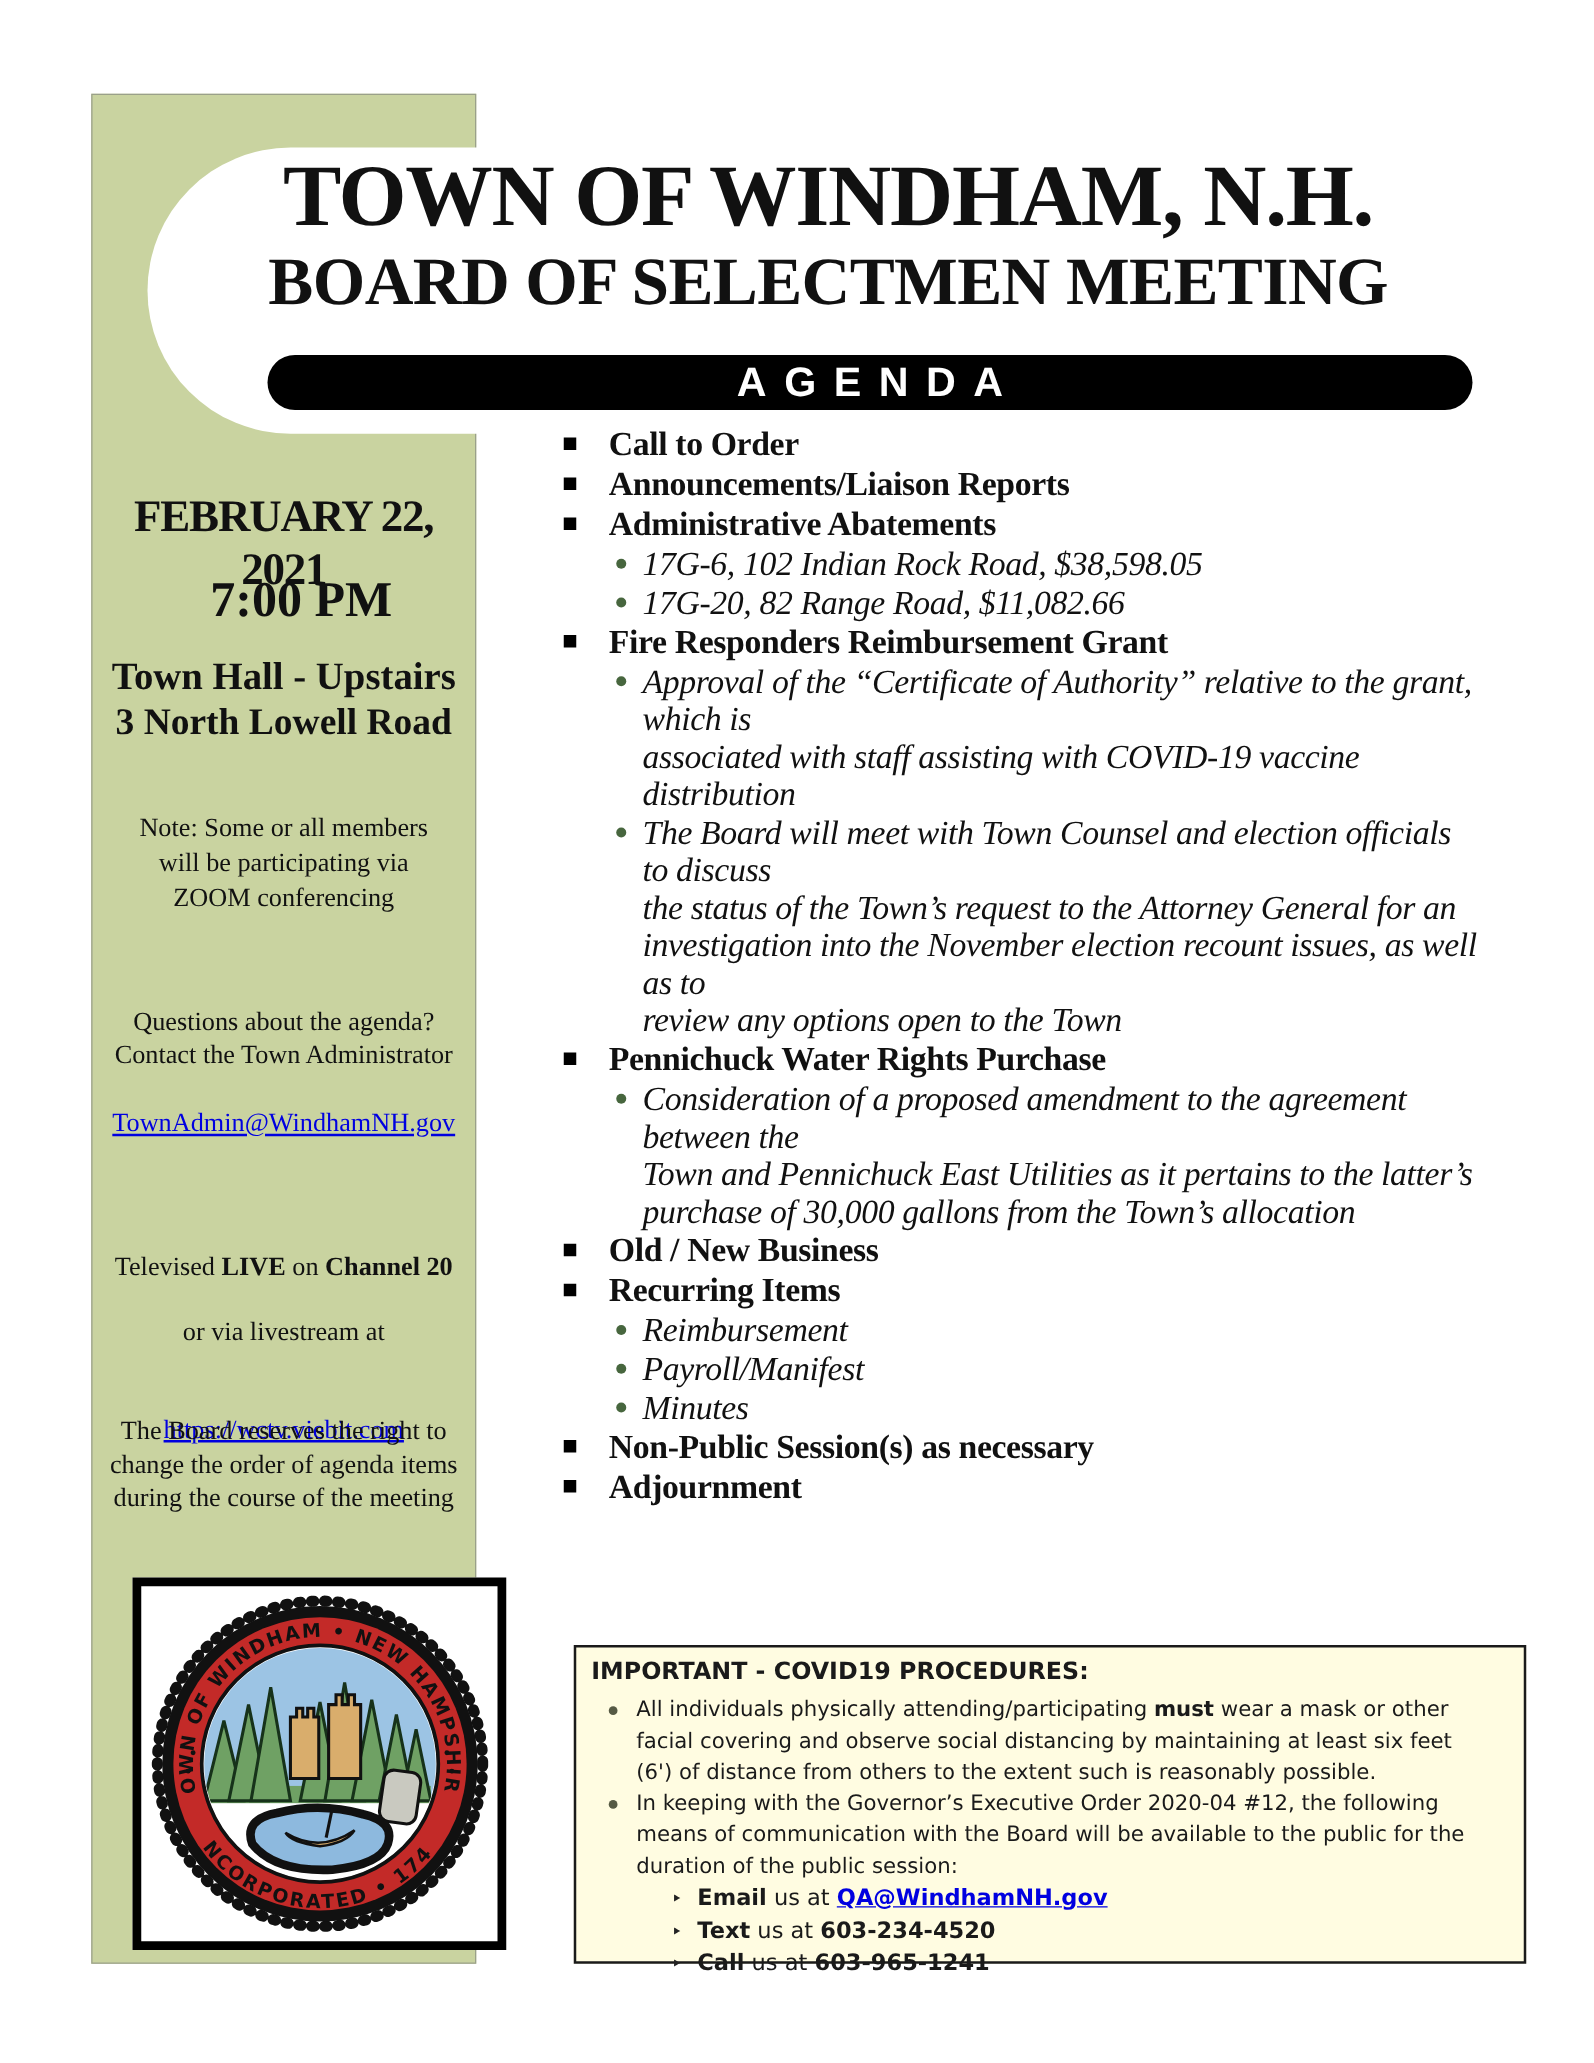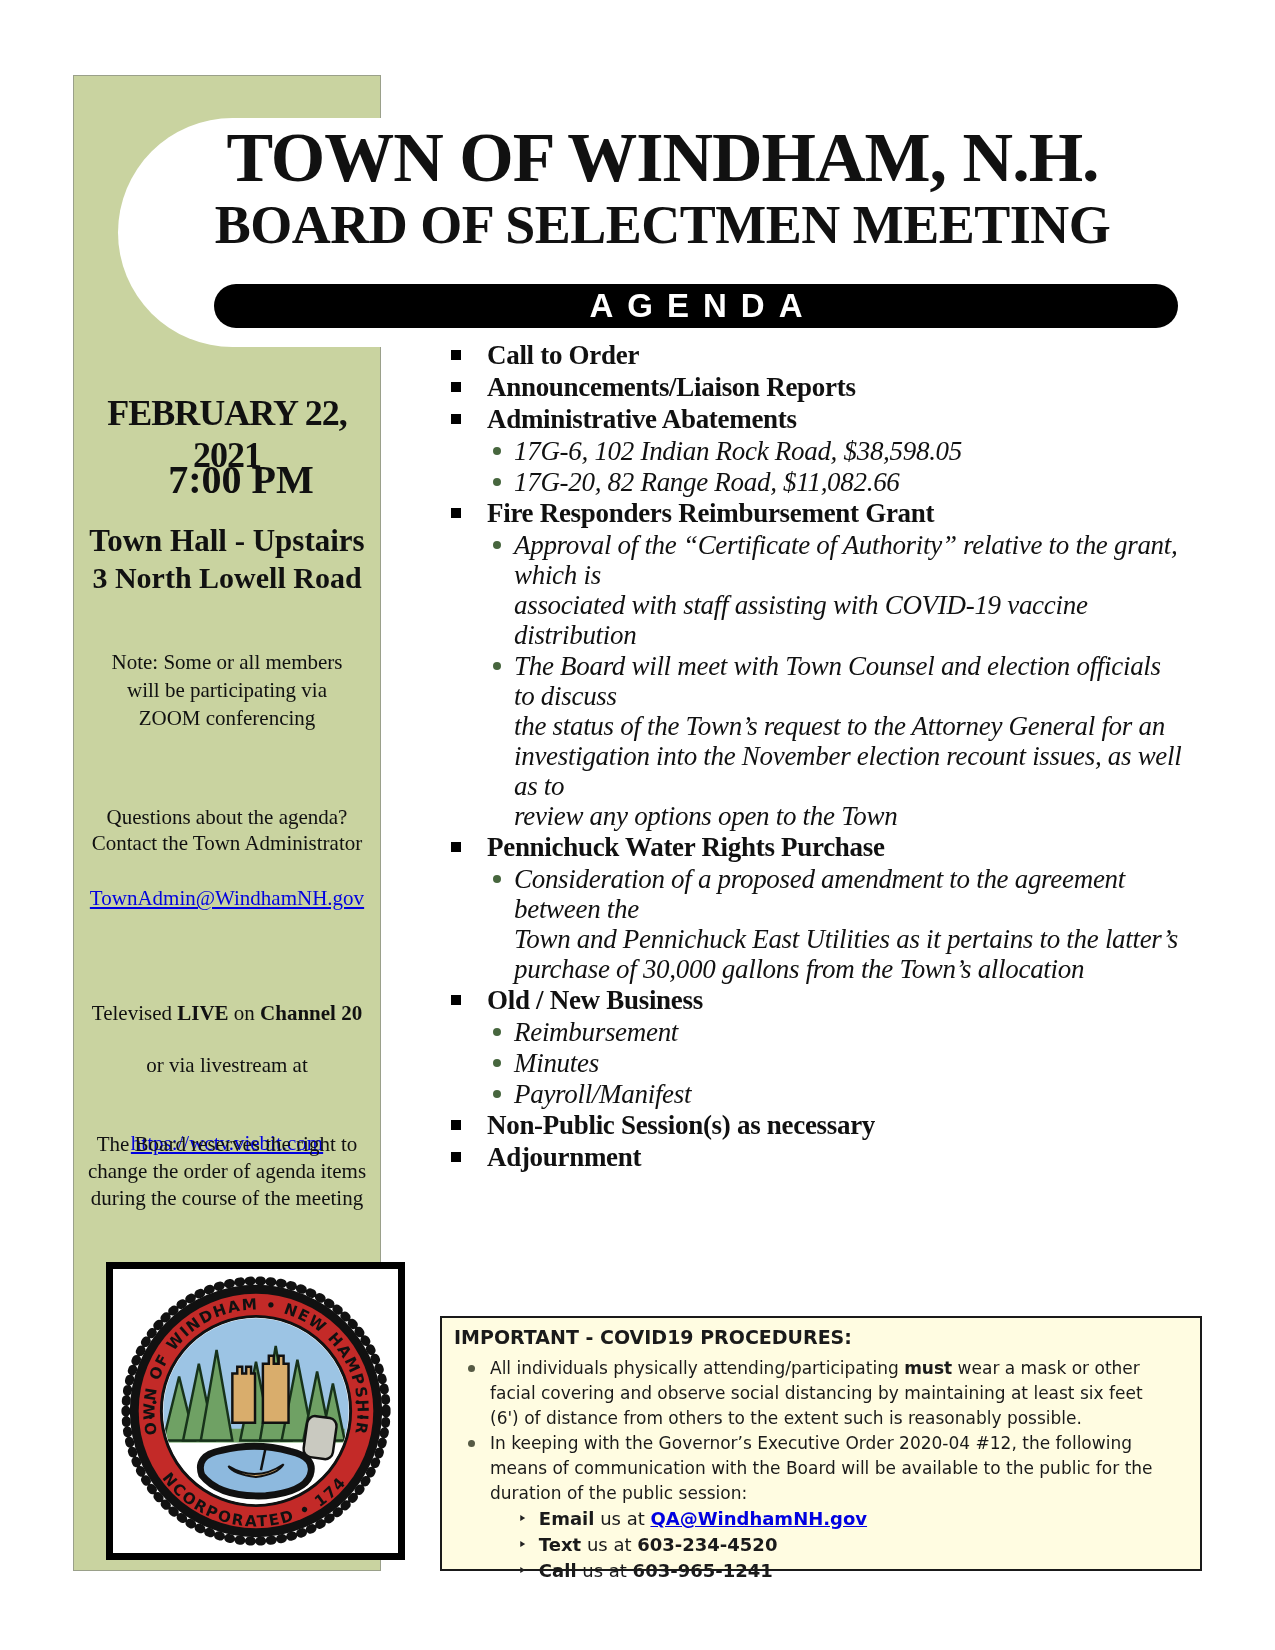--- a/index.html
+++ b/index.html
@@ -45,21 +45,21 @@
   .dot { flex:0 0 auto; width:8px; height:8px; border-radius:50%; background:#47663e;
     margin:11px 0 0 56px; }
   .agenda-sub-label { font-size:27px; font-style:italic; line-height:30px; padding-left:13px;
     white-space:pre-line; letter-spacing:-0.3px; }
 
   
   .seal-box { position:absolute; left:106px; top:1262px; width:299px; height:298px;
     background:#fff; border:7px solid #000; display:flex; align-items:center; justify-content:center; }
 
   
-  .covid-box { position:absolute; left:440px; top:1316px; width:762px; height:255px;
+  .covid-box { position:absolute; left:459px; top:1316px; width:762px; height:255px;
     background:#fffce1; border:2px solid #1a1a1a; padding:7px 10px;
     font-family:"DejaVu Sans", sans-serif; font-size:17px; line-height:25px; color:#1a1a1a; }
   .covid-title { font-weight:bold; font-size:19px; line-height:24px; margin:0 0 7px 2px; }
   .covid-bullet { display:flex; margin-left:14px; }
   .covid-dot { flex:0 0 auto; width:7px; height:7px; border-radius:50%; background:#565a44;
     margin:9px 0 0 2px; }
   .covid-text { padding-left:15px; white-space:pre-line; }
   .contact-row { display:flex; margin-left:66px; line-height:26px; font-size:18px; }
   .arrow { flex:0 0 auto; color:#222; font-size:15px; line-height:26px; padding-right:12px; }
   .contact-val.value-link { color:#0000e0; text-decoration:underline; font-weight:bold; }
@@ -158,34 +158,38 @@
     <span class="agenda-sub-label">Consideration of a proposed amendment to the agreement between the
 Town and Pennichuck East Utilities as it pertains to the latter’s
 purchase of 30,000 gallons from the Town’s allocation</span>
   </div>
 
   <div class="agenda-item">
     <span class="sq"></span>
     <span class="agenda-label">Old / New Business</span>
   </div>
 
+  <div class="agenda-item">
+    <span class="sq"></span>
+    <span class="agenda-label">Recurring Items</span>
+  </div>
 
   <div class="agenda-sub">
     <span class="dot"></span>
     <span class="agenda-sub-label">Reimbursement</span>
   </div>
 
   <div class="agenda-sub">
     <span class="dot"></span>
+    <span class="agenda-sub-label">Payroll/Manifest</span>
+  </div>
+
+  <div class="agenda-sub">
+    <span class="dot"></span>
     <span class="agenda-sub-label">Minutes</span>
-  </div>
-
-  <div class="agenda-sub">
-    <span class="dot"></span>
-    <span class="agenda-sub-label">Payroll/Manifest</span>
   </div>
 
   <div class="agenda-item">
     <span class="sq"></span>
     <span class="agenda-label">Non-Public Session(s) as necessary</span>
   </div>
 
   <div class="agenda-item">
     <span class="sq"></span>
     <span class="agenda-label">Adjournment</span>

